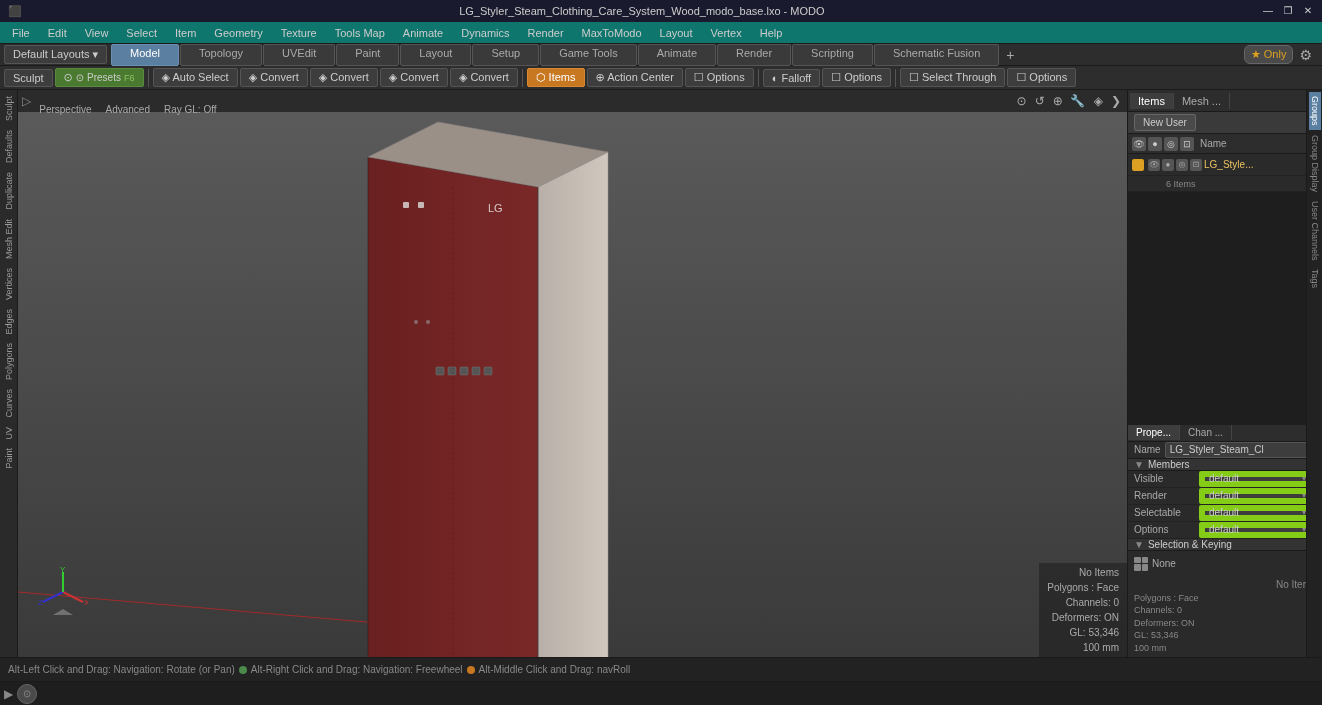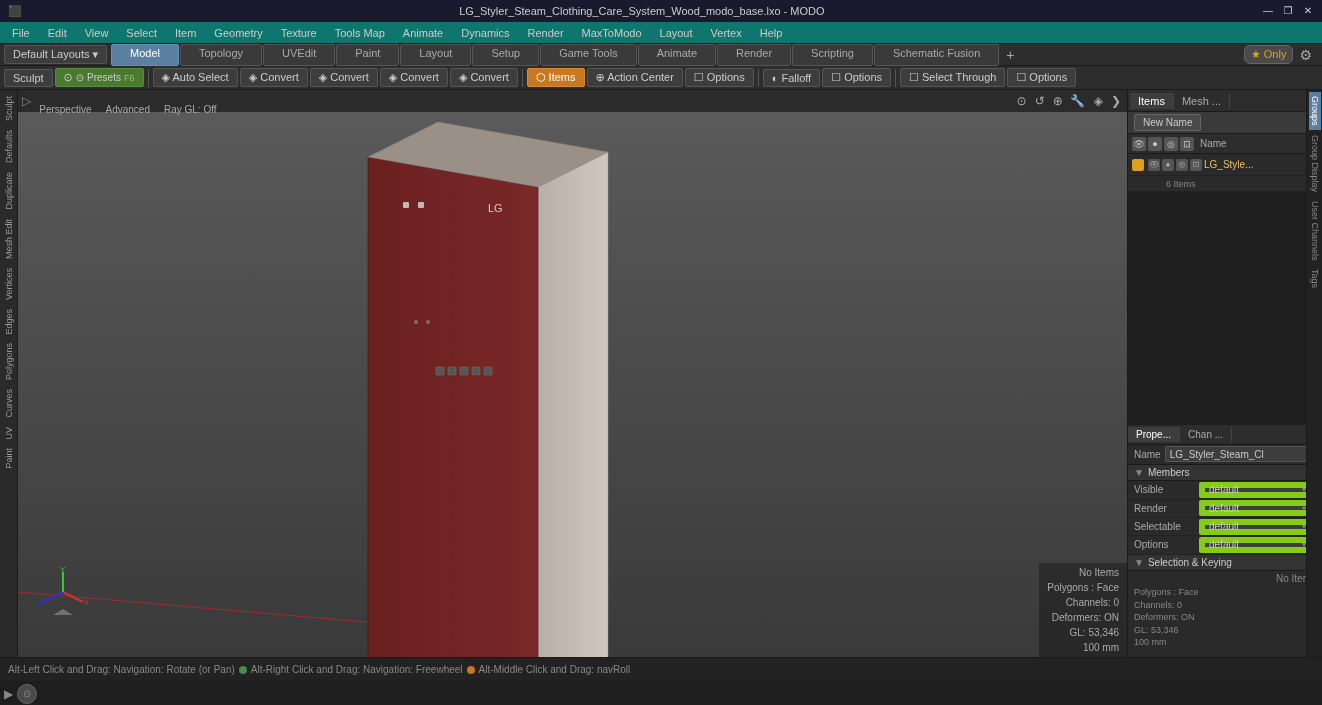--- a/index.html
+++ b/index.html
@@ -748,21 +748,21 @@
   <div id="right-panel" style="position:relative;">
 
     <div id="right-top-tabs">
       <span class="right-tab active">Items</span>
       <span class="right-tab">Mesh ...</span>
       <span class="right-tab-spacer"></span>
       <span class="right-expand-btn">⤢</span>
     </div>
 
     <div id="new-group-bar">
-      <span class="new-group-btn">New Name</span>
+      <span class="new-group-btn">New User</span>
     </div>
 
     <div id="items-list-header">
       <span class="items-header-icon">👁</span>
       <span class="items-header-icon">●</span>
       <span class="items-header-icon">◎</span>
       <span class="items-header-icon">⊡</span>
       <span class="items-header-name">Name</span>
     </div>
 
@@ -830,20 +830,31 @@
           <span>default</span>
           <span class="dropdown-arrow">▾</span>
         </div>
       </div>
 
       <div class="props-section-header">
         <span class="props-section-arrow">▼</span>
         <span>Selection &amp; Keying</span>
       </div>
 
+      <div id="selection-keying">
+        <div style="display:flex;align-items:center;gap:4px;padding:2px 0;">
+          <div class="none-grid-icon">
+            <div class="none-grid-cell"></div>
+            <div class="none-grid-cell"></div>
+            <div class="none-grid-cell"></div>
+            <div class="none-grid-cell"></div>
+          </div>
+          <span style="font-size:10px;color:#aaa;">None</span>
+        </div>
+      </div>
 
       <div id="no-items-row">
         <span>No Items</span>
       </div>
       <div id="status-row">
         <div>Polygons : Face</div>
         <div>Channels: 0</div>
         <div>Deformers: ON</div>
         <div>GL: 53,346</div>
         <div>100 mm</div>

